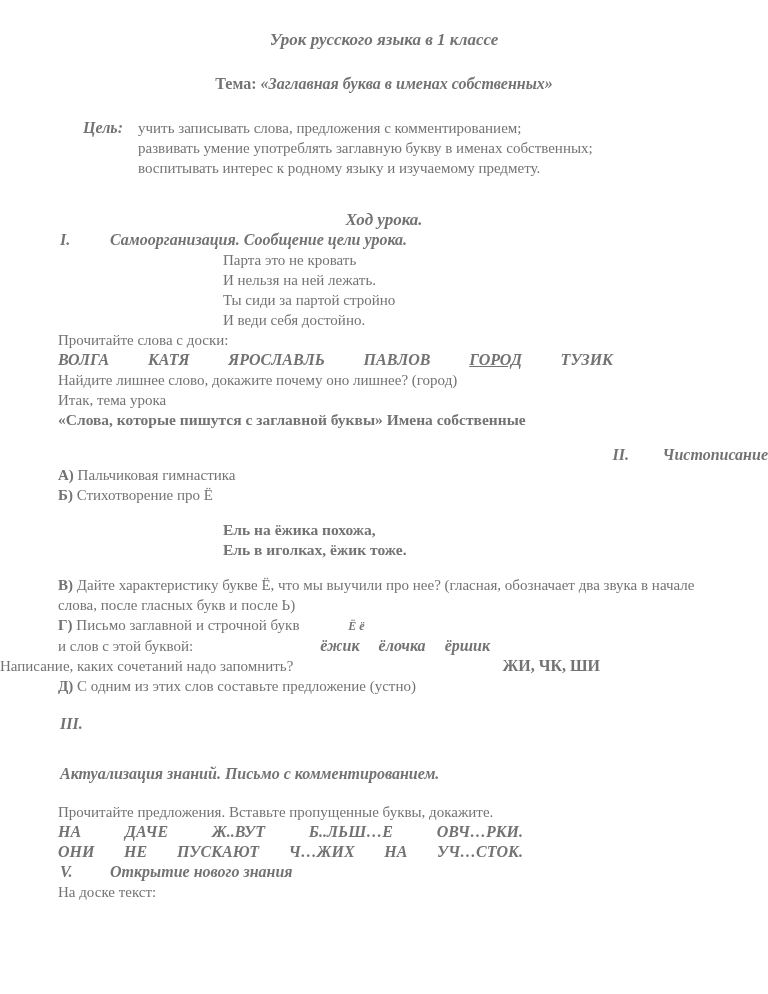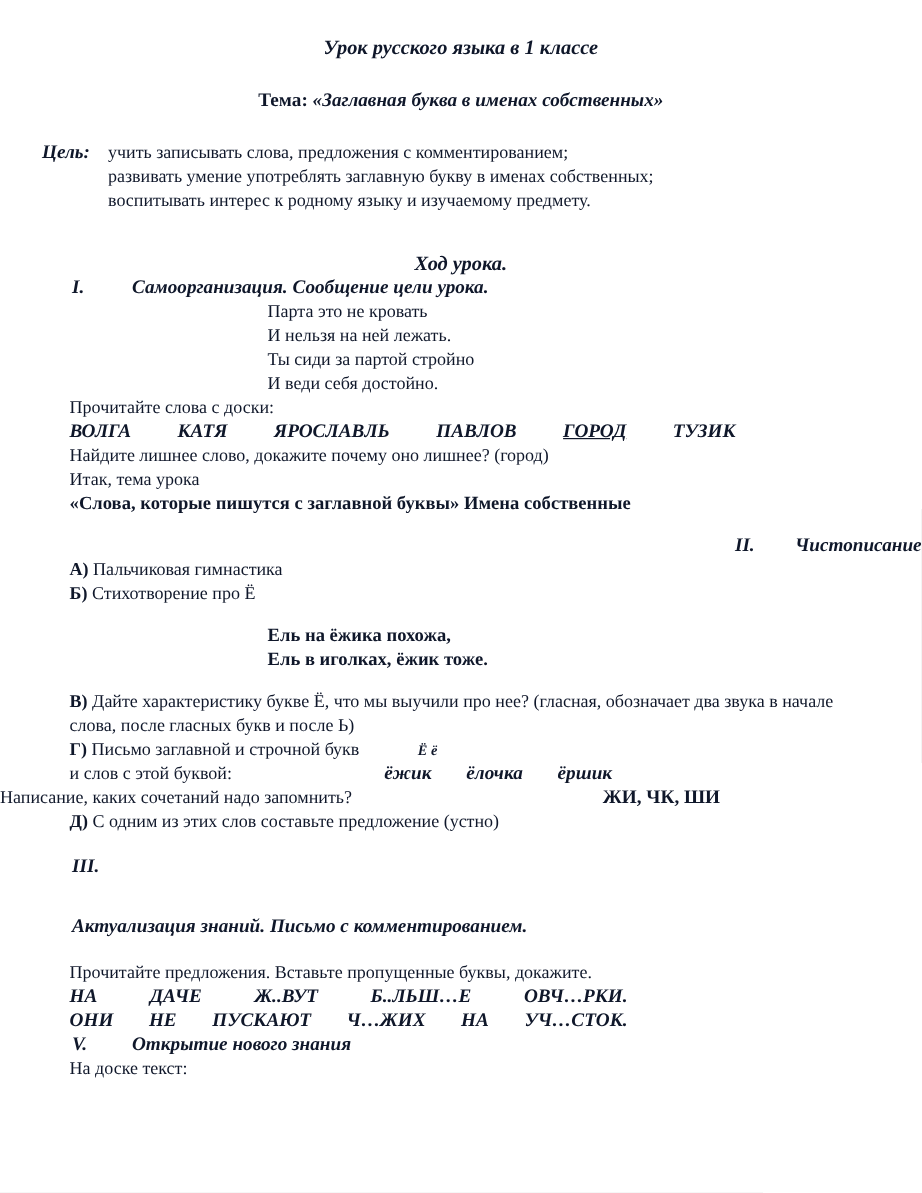--- a/index.html
+++ b/index.html
@@ -1,44 +1,44 @@
 <!DOCTYPE html>
 <html><head>
 <meta charset="utf-8">
 <style>
   html,body { margin:0; padding:0; background:#e8e8e8; }
   .page {
     width:768px; height:994px; margin:0 auto; background:#ffffff;
     font-family:"Liberation Serif", serif; font-size:15px; line-height:20px;
-    color:#0f172a; box-sizing:border-box; padding-top:30px; overflow:hidden;
+    color:#737373; box-sizing:border-box; padding-top:30px; overflow:hidden;
   }
   .center { text-align:center; }
   .b  { font-weight:bold; }
   .bi { font-weight:bold; font-style:italic; }
   .u  { text-decoration:underline; }
   .title-line { font-size:17px; margin-top:0; }
   .theme-line { font-size:16px; margin-top:24px; }
-  .goal-row { display:flex; margin-top:24px; }
+  .goal-row { display:flex; margin-top:24px;padding-left:48px; }
   .goal-label { margin-left:35px; width:55px; flex:0 0 55px; font-size:16px; }
   .hod-heading { font-size:17px; margin-top:32px; }
   .sec-row { display:flex; margin-left:60px; font-size:16px; }
   .sec-num { width:50px; flex:0 0 50px; }
   .ml-body { margin-left:58px; margin-right:40px; }
   .ml-poem { margin-left:223px; }
   .board-words {
     margin-left:58px; width:555px; display:flex; justify-content:space-between;
     font-size:16px; line-height:20px;
   }
   .theme-statement { font-weight:bold; font-size:15.5px; }
   .rhyme { margin-left:223px; font-weight:bold; font-size:15.5px; margin-right:40px; }
   .mt15 { margin-top:15px;justify-content:flex-end; }
   .mt18 { margin-top:18px;flex-direction:column; }
   .wrap-limit { width:655px; }
   .letters-span { margin-left:45px; font-size:12px; }
-  .letter-words { margin-left:127px; display:inline-flex; gap:29px; font-size:16px; }
+  .letter-words { margin-left:127px; display:inline-flex; gap:19px; font-size:16px; }
   .combo-row { width:600px; display:flex; justify-content:space-between; }
   .combo-val { font-weight:bold; font-size:16px; }
   .sentence-row {
     margin-left:58px; width:465px; display:flex; justify-content:space-between;
     font-weight:bold; font-style:italic; font-size:16px; line-height:20px;
   }
 </style>
 </head>
 <body>
 

